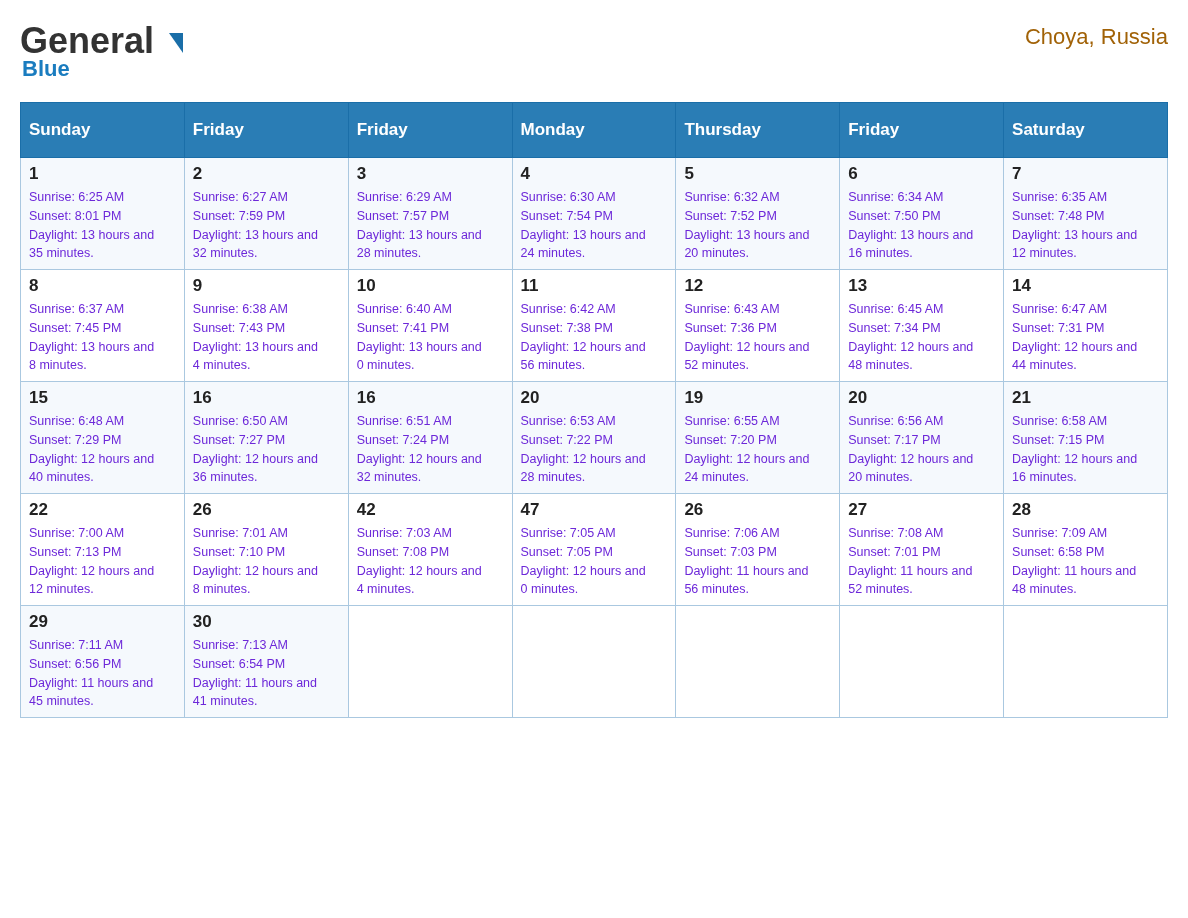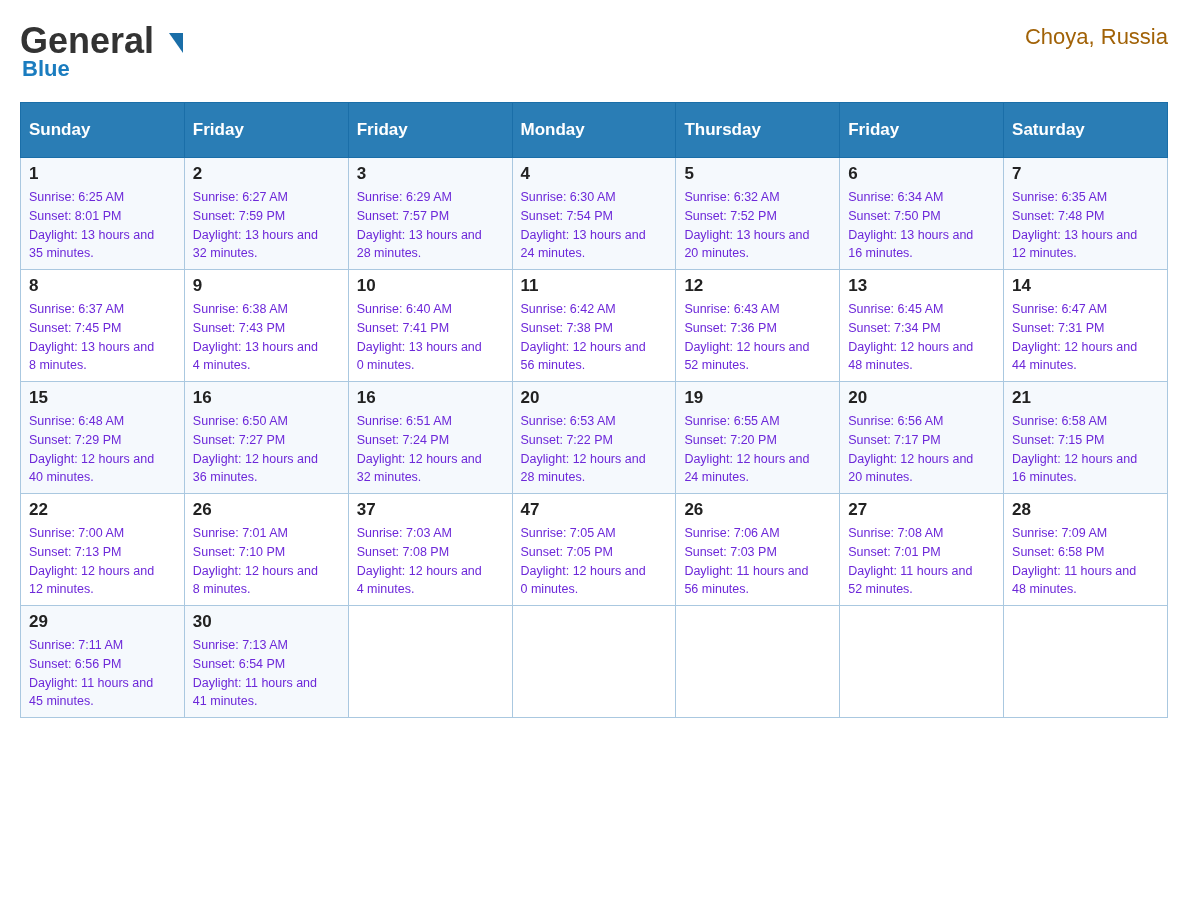--- a/index.html
+++ b/index.html
@@ -226,21 +226,21 @@
       <tr>
         <td>
           <span class="day-num">22</span>
           <div class="day-info">Sunrise: 7:00 AM<br>Sunset: 7:13 PM<br>Daylight: 12 hours and<br>12 minutes.</div>
         </td>
         <td>
           <span class="day-num">26</span>
           <div class="day-info">Sunrise: 7:01 AM<br>Sunset: 7:10 PM<br>Daylight: 12 hours and<br>8 minutes.</div>
         </td>
         <td>
-          <span class="day-num">37</span>
+          <span class="day-num">42</span>
           <div class="day-info">Sunrise: 7:03 AM<br>Sunset: 7:08 PM<br>Daylight: 12 hours and<br>4 minutes.</div>
         </td>
         <td>
           <span class="day-num">47</span>
           <div class="day-info">Sunrise: 7:05 AM<br>Sunset: 7:05 PM<br>Daylight: 12 hours and<br>0 minutes.</div>
         </td>
         <td>
           <span class="day-num">26</span>
           <div class="day-info">Sunrise: 7:06 AM<br>Sunset: 7:03 PM<br>Daylight: 11 hours and<br>56 minutes.</div>
         </td>

